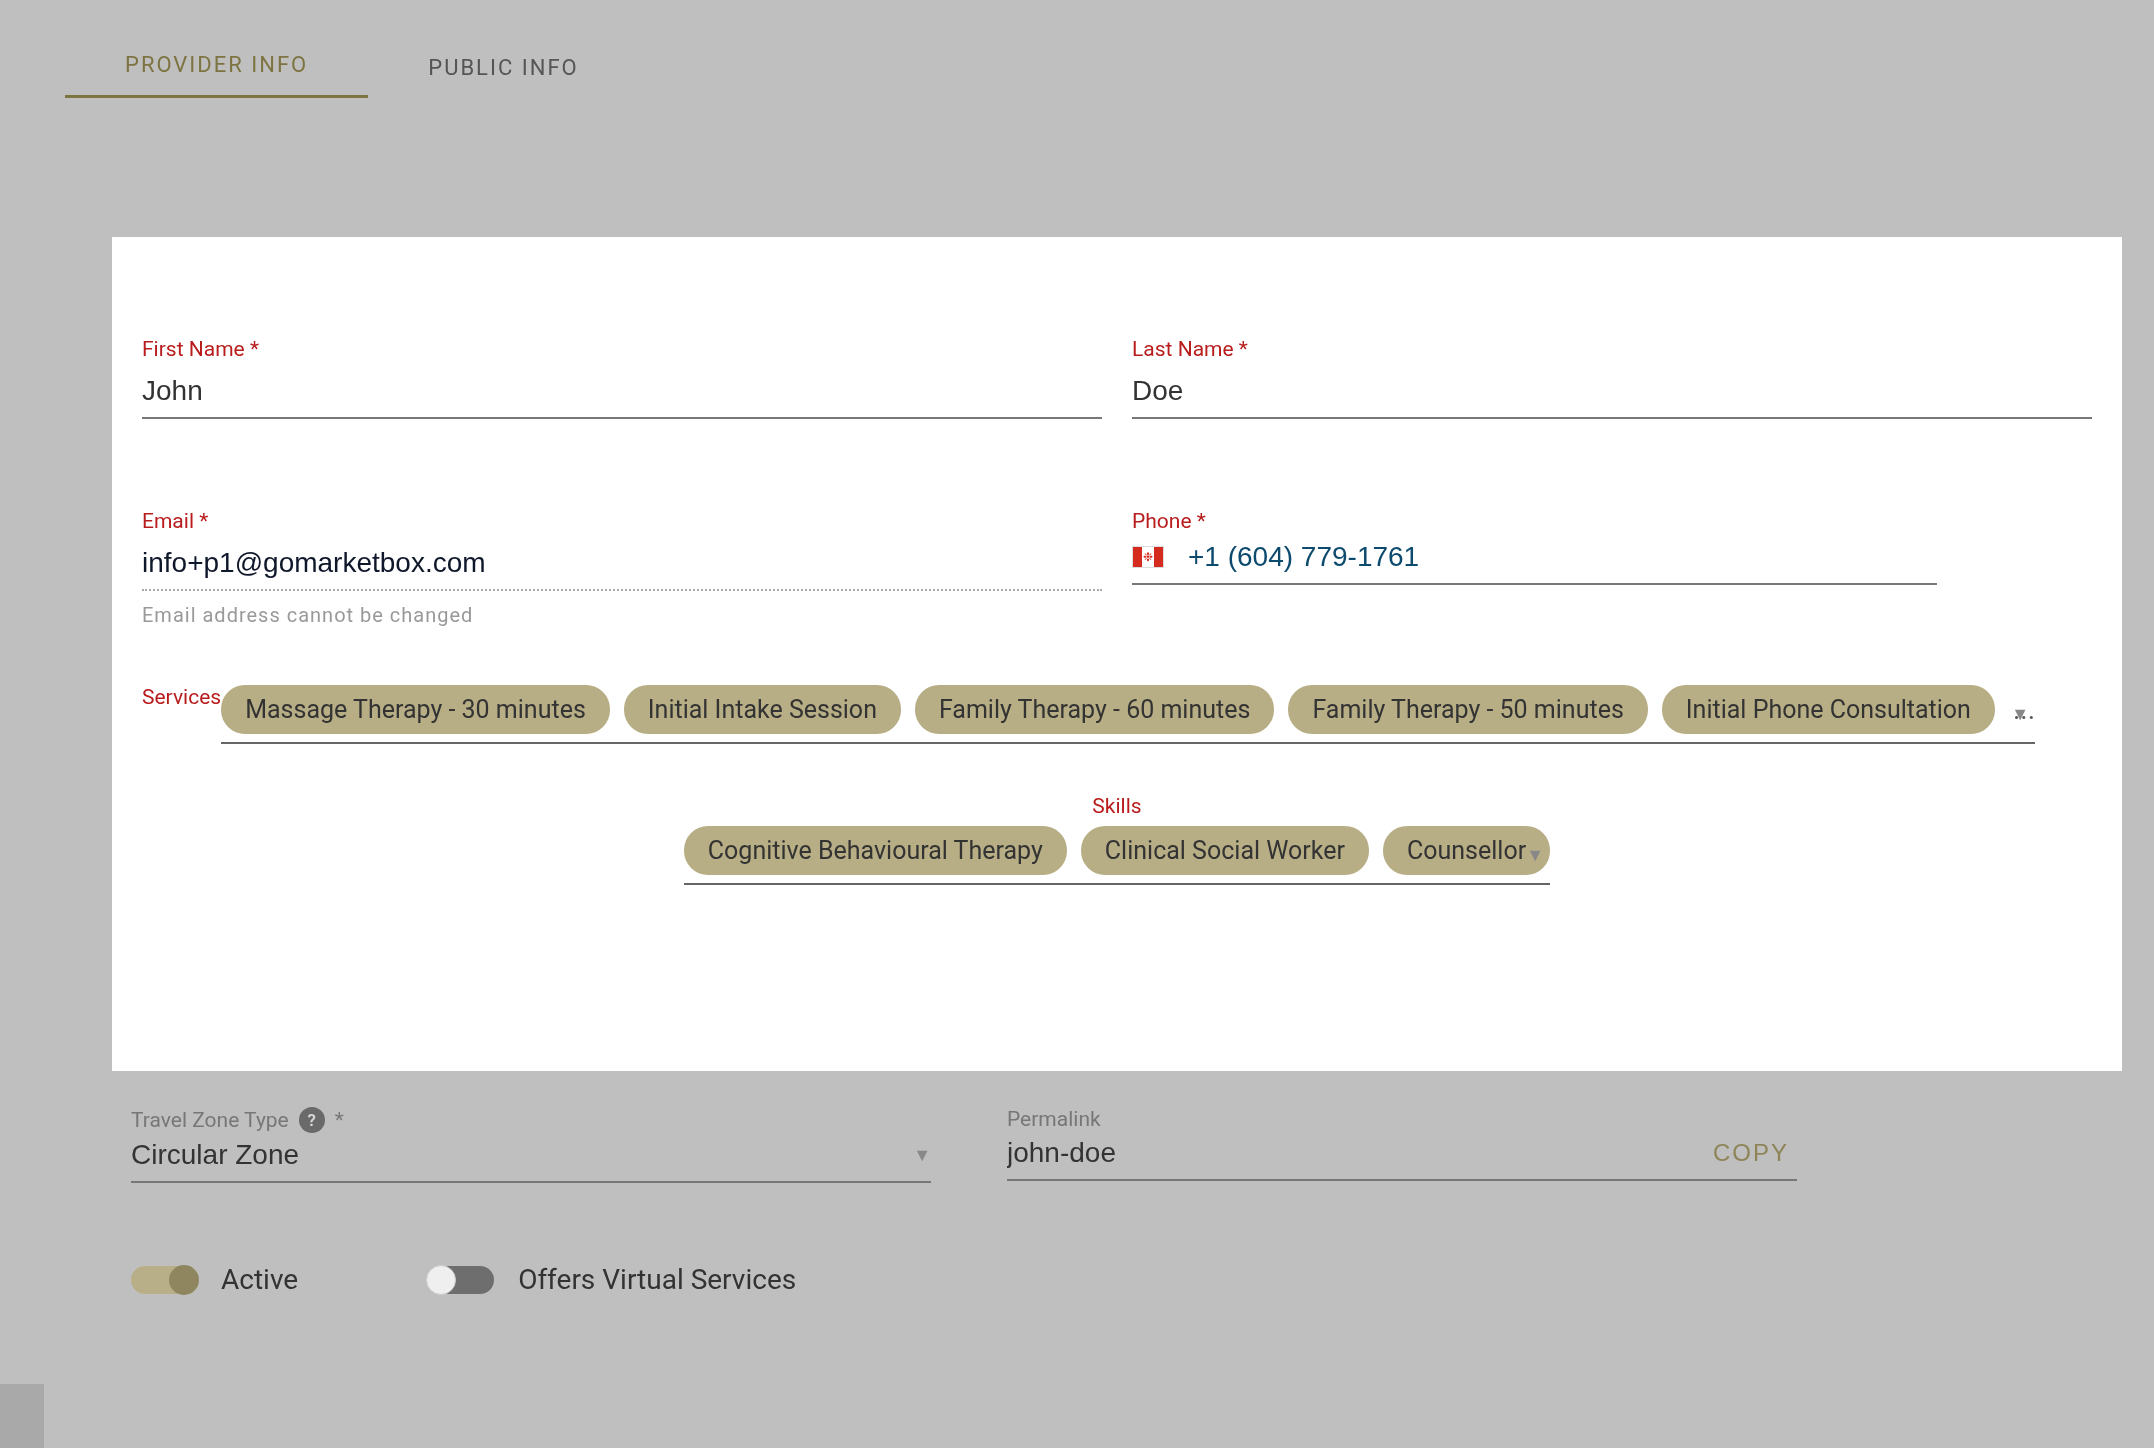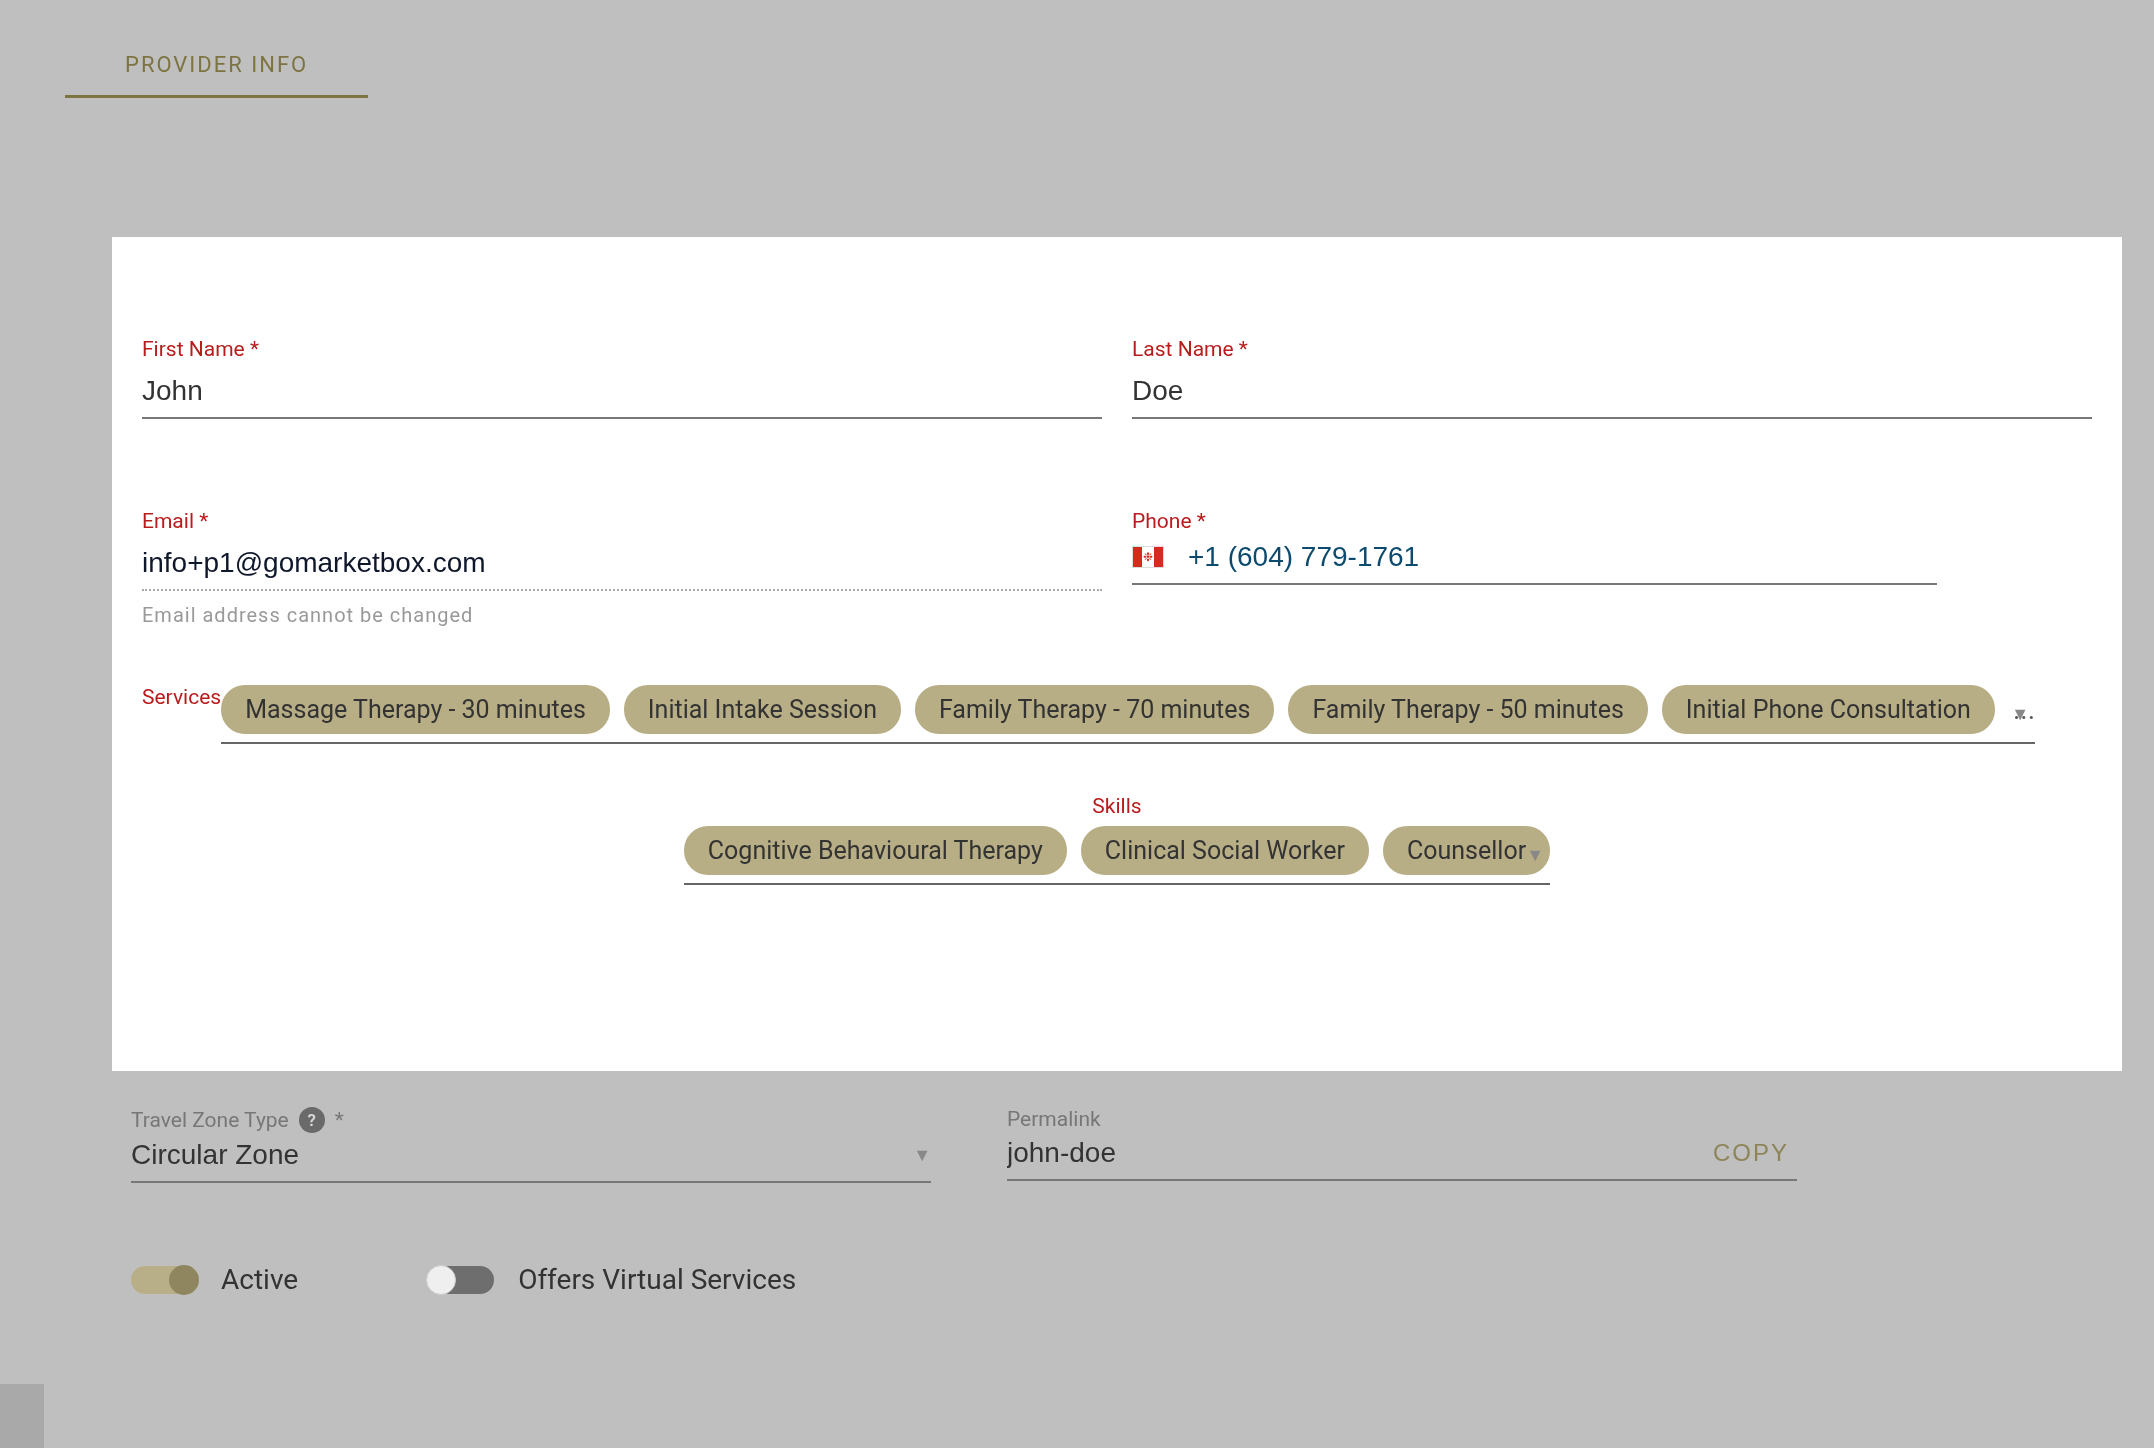--- a/index.html
+++ b/index.html
@@ -237,20 +237,23 @@
 <body>
 
 <div class="scale-wrap">
 <div class="page">
 
 
   <div class="tabs">
     <div class="tab active">
       <span>PROVIDER INFO</span>
     </div>
+    <div class="tab">
+      <span>PUBLIC INFO</span>
+    </div>
   </div>
 
   <div class="card-highlight"></div>
 
   <div class="content-area">
 
     <div class="row first">
       <div class="field half">
         <label class="field-label">First Name *</label>
         <input class="field-input" value="John" style="">
@@ -278,21 +281,21 @@
           <input class="phone-val" value="+1 (604) 779-1761" style="">
         </div>
       </div>
     </div>
 
     <div class="row services-row">
       <label class="field-label">Services</label>
       <div class="chips-container">
         <span class="chip">Massage Therapy - 30 minutes</span>
         <span class="chip">Initial Intake Session</span>
-        <span class="chip">Family Therapy - 70 minutes</span>
+        <span class="chip">Family Therapy - 60 minutes</span>
         <span class="chip">Family Therapy - 50 minutes</span>
         <span class="chip">Initial Phone Consultation</span>
         <span class="chips-ellipsis">...</span>
         <span class="chips-caret">▼</span>
       </div>
     </div>
 
     <div class="row skills-row">
       <label class="field-label">Skills</label>
       <div class="chips-container">

